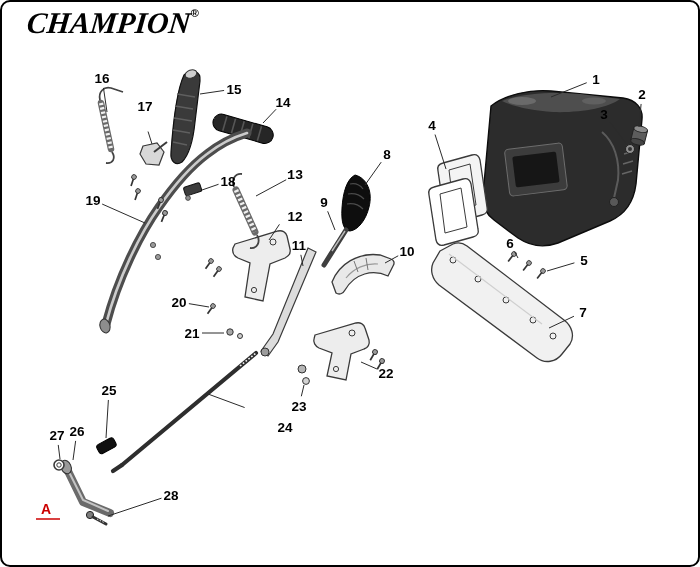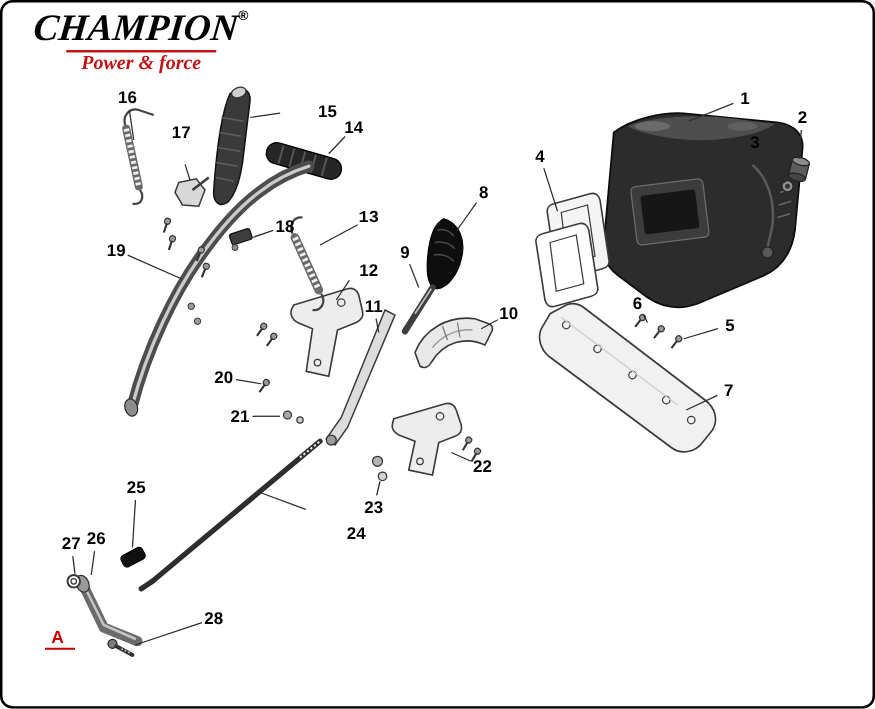--- a/index.html
+++ b/index.html
@@ -17,23 +17,20 @@
   .label-a{position:absolute;transform:translate(-50%,-50%);font-weight:bold;font-size:14px;}
 </style>
 </head>
 <body>
 
 <div class="page">
 
   <div class="logo">
     <div>
       <span class="brand">CHAMPION</span><span class="reg">®</span>
-    </div>
-    <div class="tagline-wrap">
-      <span class="tagline">Power &amp; force</span>
     </div>
   </div>
 
 
   <svg class="art" width="700" height="567" viewBox="0 0 700 567">
     <defs>
       <g id="scr">
         <circle cx="0" cy="0" r="2.4" fill="#9a9a9a" stroke="#333" stroke-width="0.9"></circle>
         <line x1="0" y1="2" x2="0" y2="9.5" stroke="#333" stroke-width="1.7"></line>
       </g>
@@ -269,21 +266,21 @@
       <span class="part-num" style="left: 582px; top: 258px;">5</span>
       <span class="part-num" style="left: 508px; top: 241px;">6</span>
       <span class="part-num" style="left: 581px; top: 310px;">7</span>
       <span class="part-num" style="left: 385px; top: 152px;">8</span>
       <span class="part-num" style="left: 322px; top: 200px;">9</span>
       <span class="part-num" style="left: 405px; top: 249px;">10</span>
       <span class="part-num" style="left: 297px; top: 243px;">11</span>
       <span class="part-num" style="left: 293px; top: 214px;">12</span>
       <span class="part-num" style="left: 293px; top: 173px; font-family: Liberation Mono, monospace;">13</span>
       <span class="part-num" style="left: 281px; top: 100px;">14</span>
-      <span class="part-num" style="left: 232px; top: 87px; margin-left: 28px;">15</span>
+      <span class="part-num" style="left: 232px; top: 87px;">15</span>
       <span class="part-num" style="left: 100px; top: 76px;">16</span>
       <span class="part-num" style="left: 143px; top: 104px;">17</span>
       <span class="part-num" style="left: 226px; top: 179px; text-align: right;">18</span>
       <span class="part-num" style="left: 91px; top: 198px;">19</span>
       <span class="part-num" style="left: 177px; top: 300px;">20</span>
       <span class="part-num" style="left: 190px; top: 331px;">21</span>
       <span class="part-num" style="left: 384px; top: 371px;">22</span>
       <span class="part-num" style="left: 297px; top: 404px;">23</span>
       <span class="part-num" style="left: 252px; top: 425px; margin-left: 31px;">24</span>
       <span class="part-num" style="left: 107px; top: 388px;">25</span>

